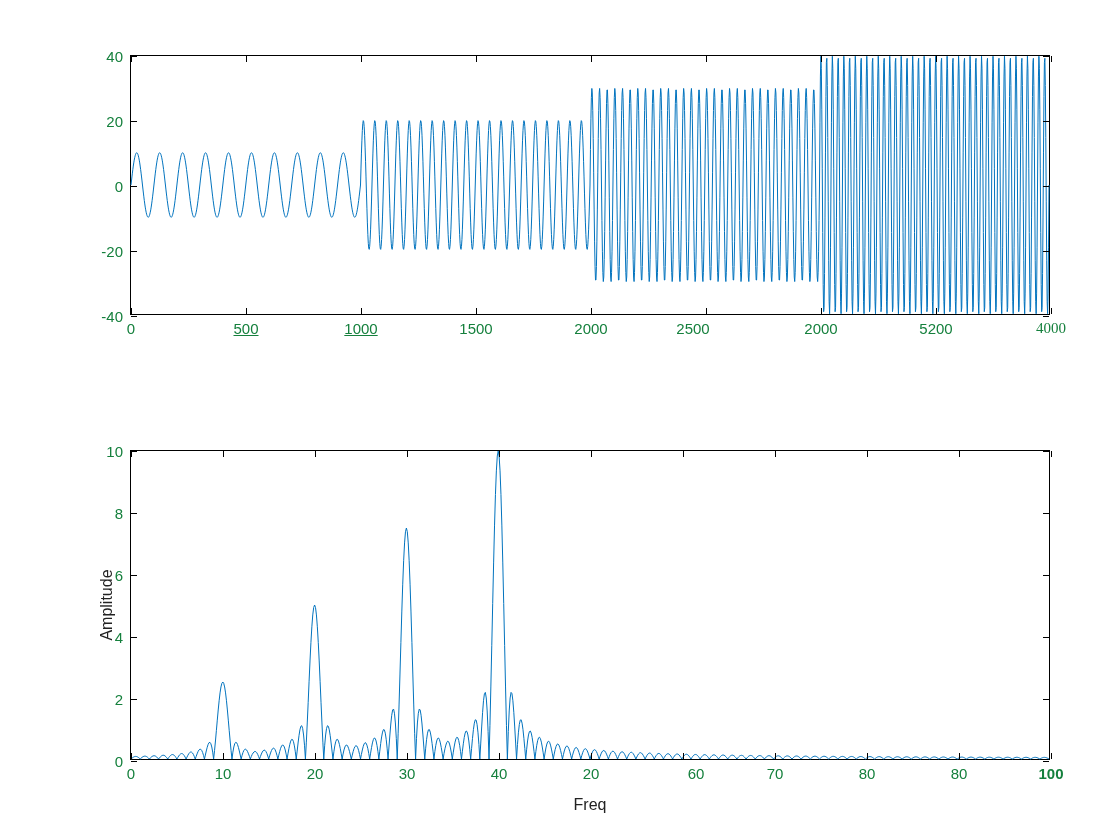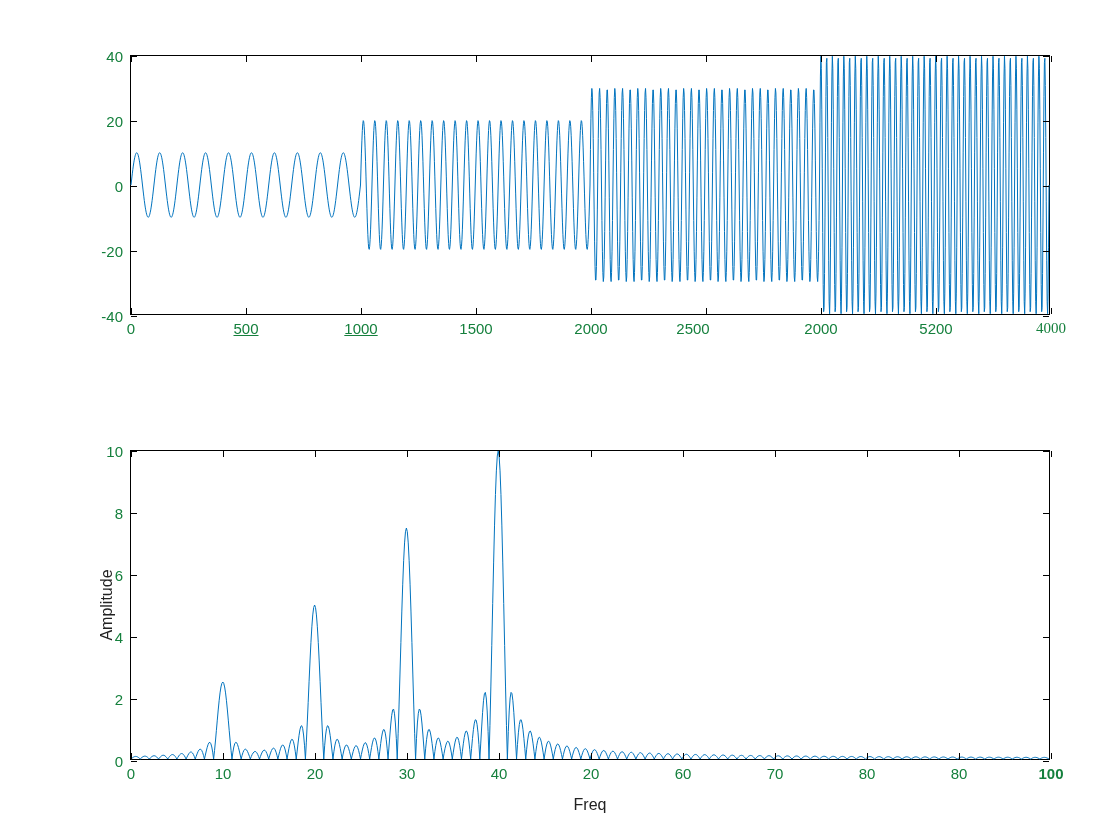--- a/index.html
+++ b/index.html
@@ -168,21 +168,21 @@
       <div class="tick x-tick-top" style="left: 276px;"></div>
       <div class="tick-label x-tick-label" style="left: 276px;">30</div>
       <div class="tick x-tick-bottom" style="left: 368px;"></div>
       <div class="tick x-tick-top" style="left: 368px;"></div>
       <div class="tick-label x-tick-label" style="left: 368px;">40</div>
       <div class="tick x-tick-bottom" style="left: 460px;"></div>
       <div class="tick x-tick-top" style="left: 460px;"></div>
       <div class="tick-label x-tick-label" style="left: 460px;">20</div>
       <div class="tick x-tick-bottom" style="left: 552px;"></div>
       <div class="tick x-tick-top" style="left: 552px;"></div>
-      <div class="tick-label x-tick-label" style="left: 552px;">60</div>
+      <div class="tick-label x-tick-label" style="left: 565px;">60</div>
       <div class="tick x-tick-bottom" style="left: 644px;"></div>
       <div class="tick x-tick-top" style="left: 644px;"></div>
       <div class="tick-label x-tick-label" style="left: 644px;">70</div>
       <div class="tick x-tick-bottom" style="left: 736px;"></div>
       <div class="tick x-tick-top" style="left: 736px;"></div>
       <div class="tick-label x-tick-label" style="left: 736px;">80</div>
       <div class="tick x-tick-bottom" style="left: 828px;"></div>
       <div class="tick x-tick-top" style="left: 828px;"></div>
       <div class="tick-label x-tick-label" style="left: 828px;">80</div>
       <div class="tick x-tick-bottom" style="left: 920px;"></div>

